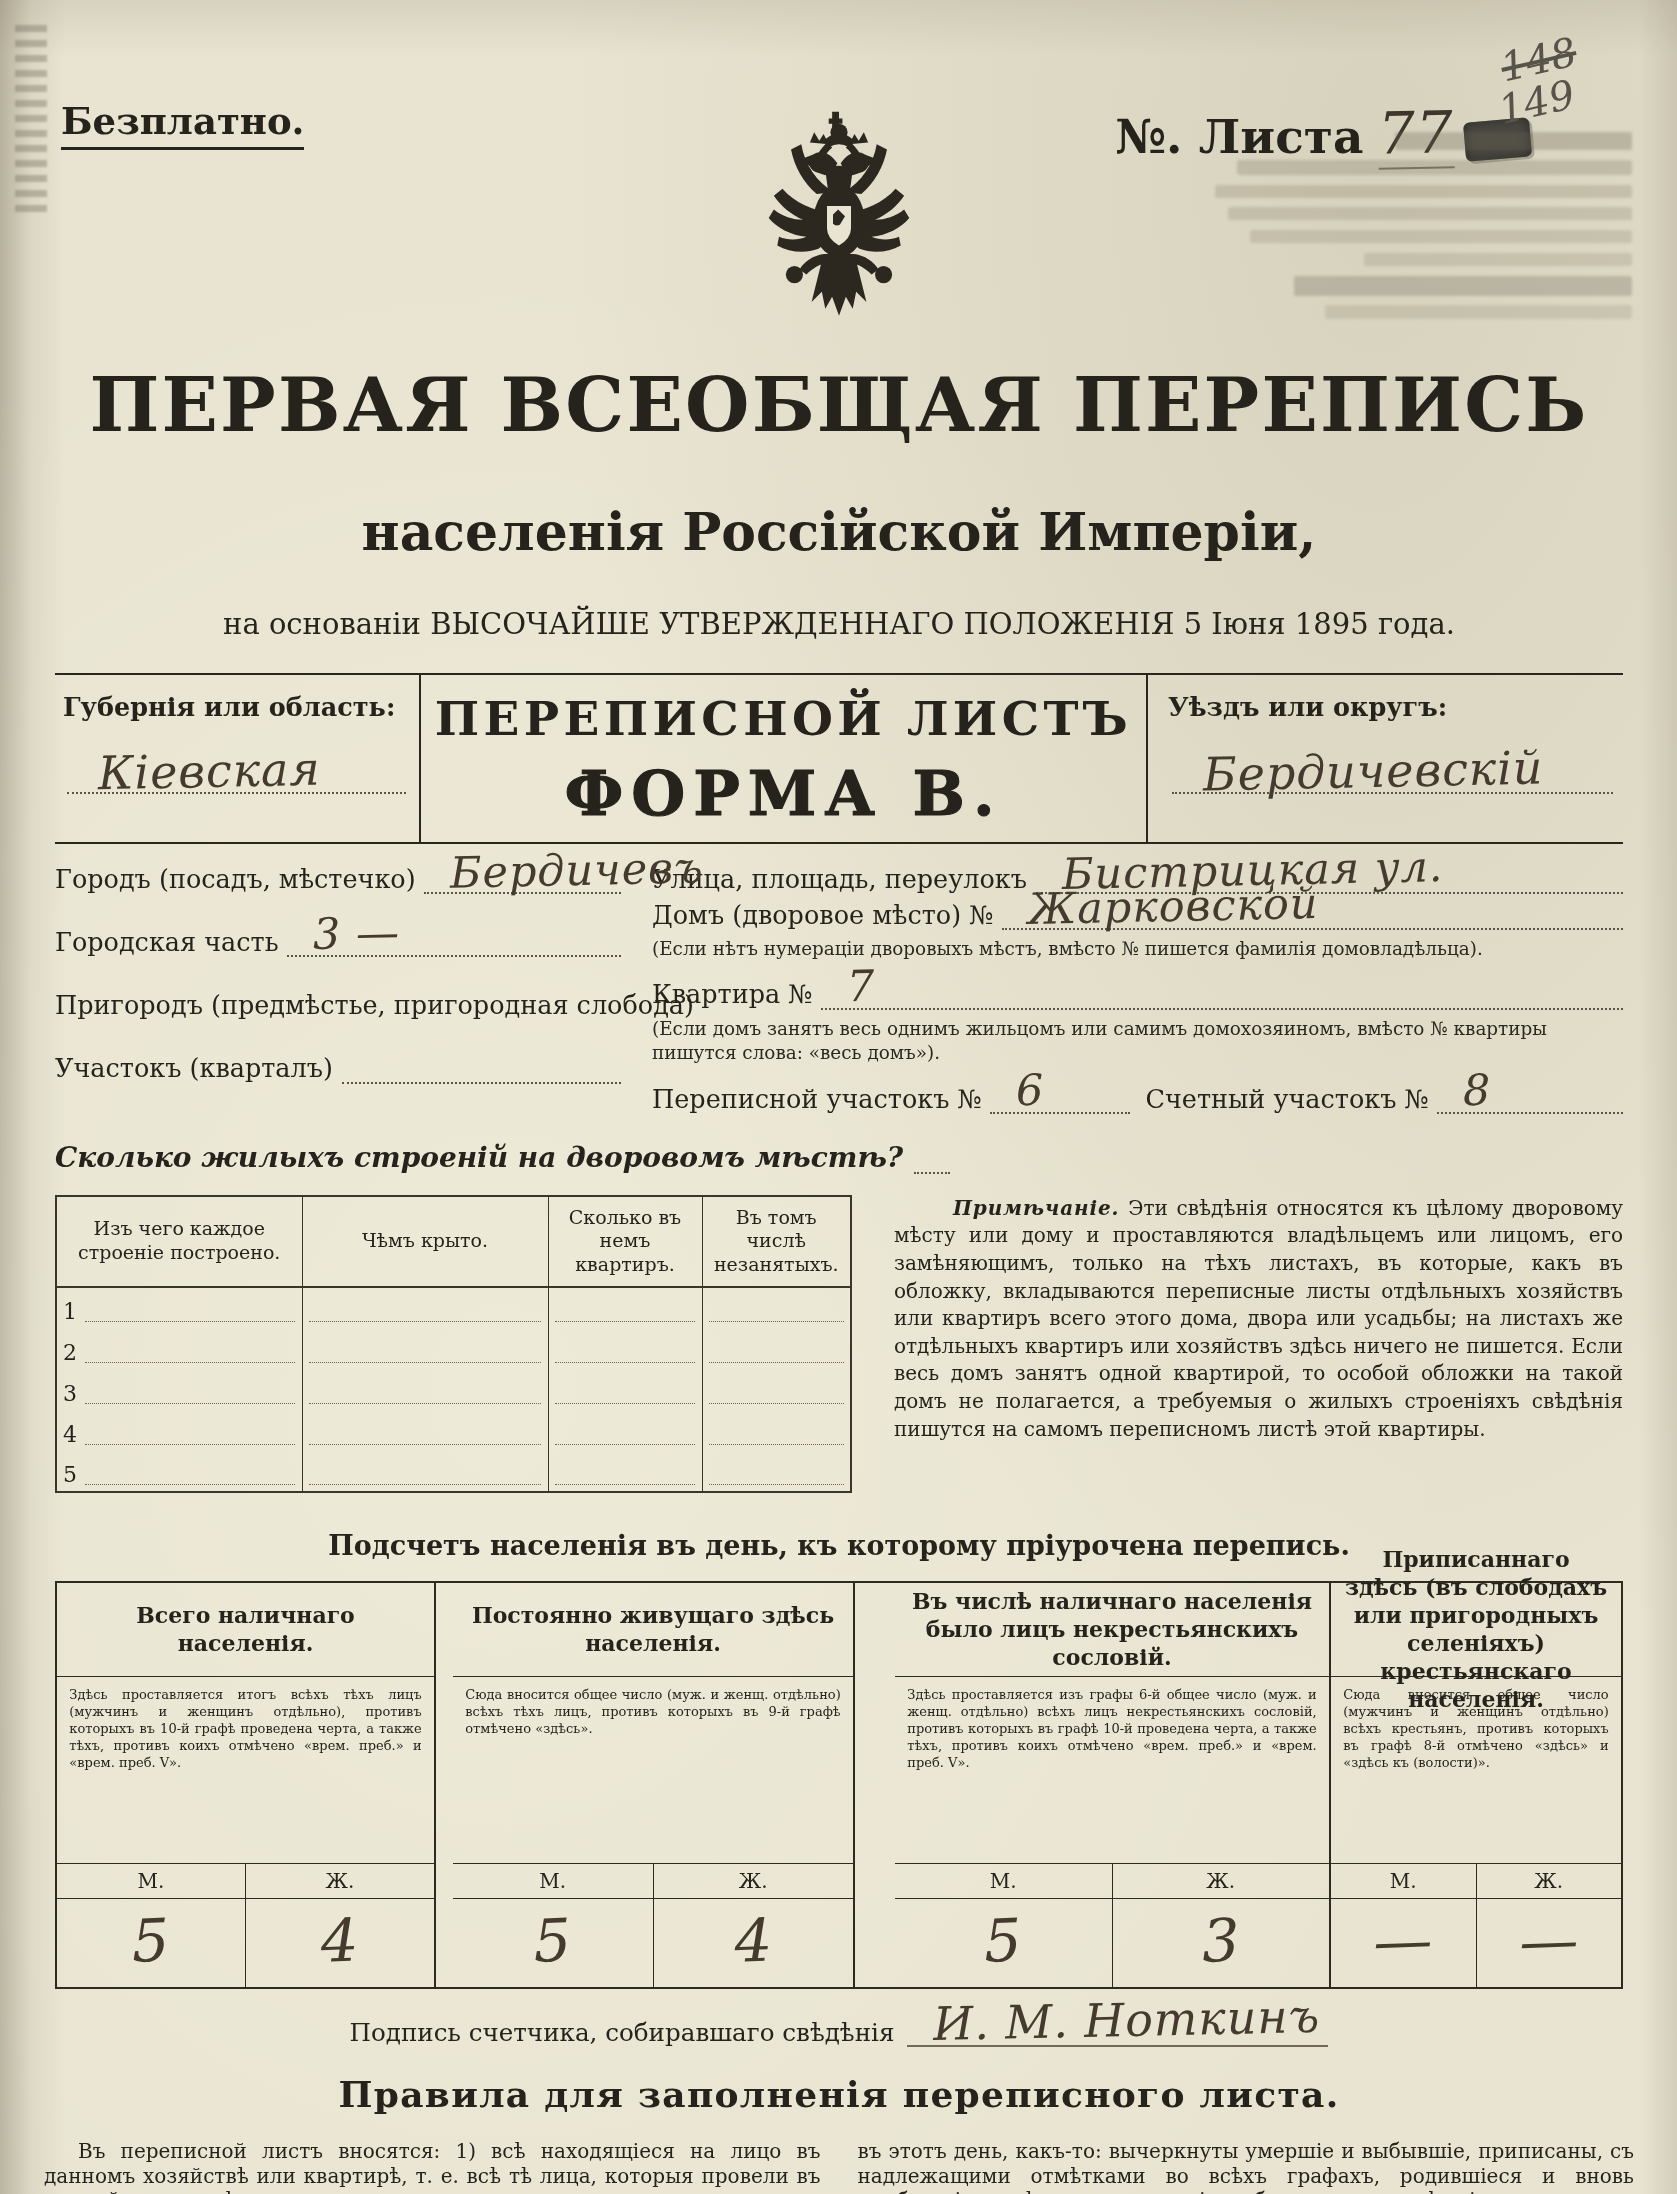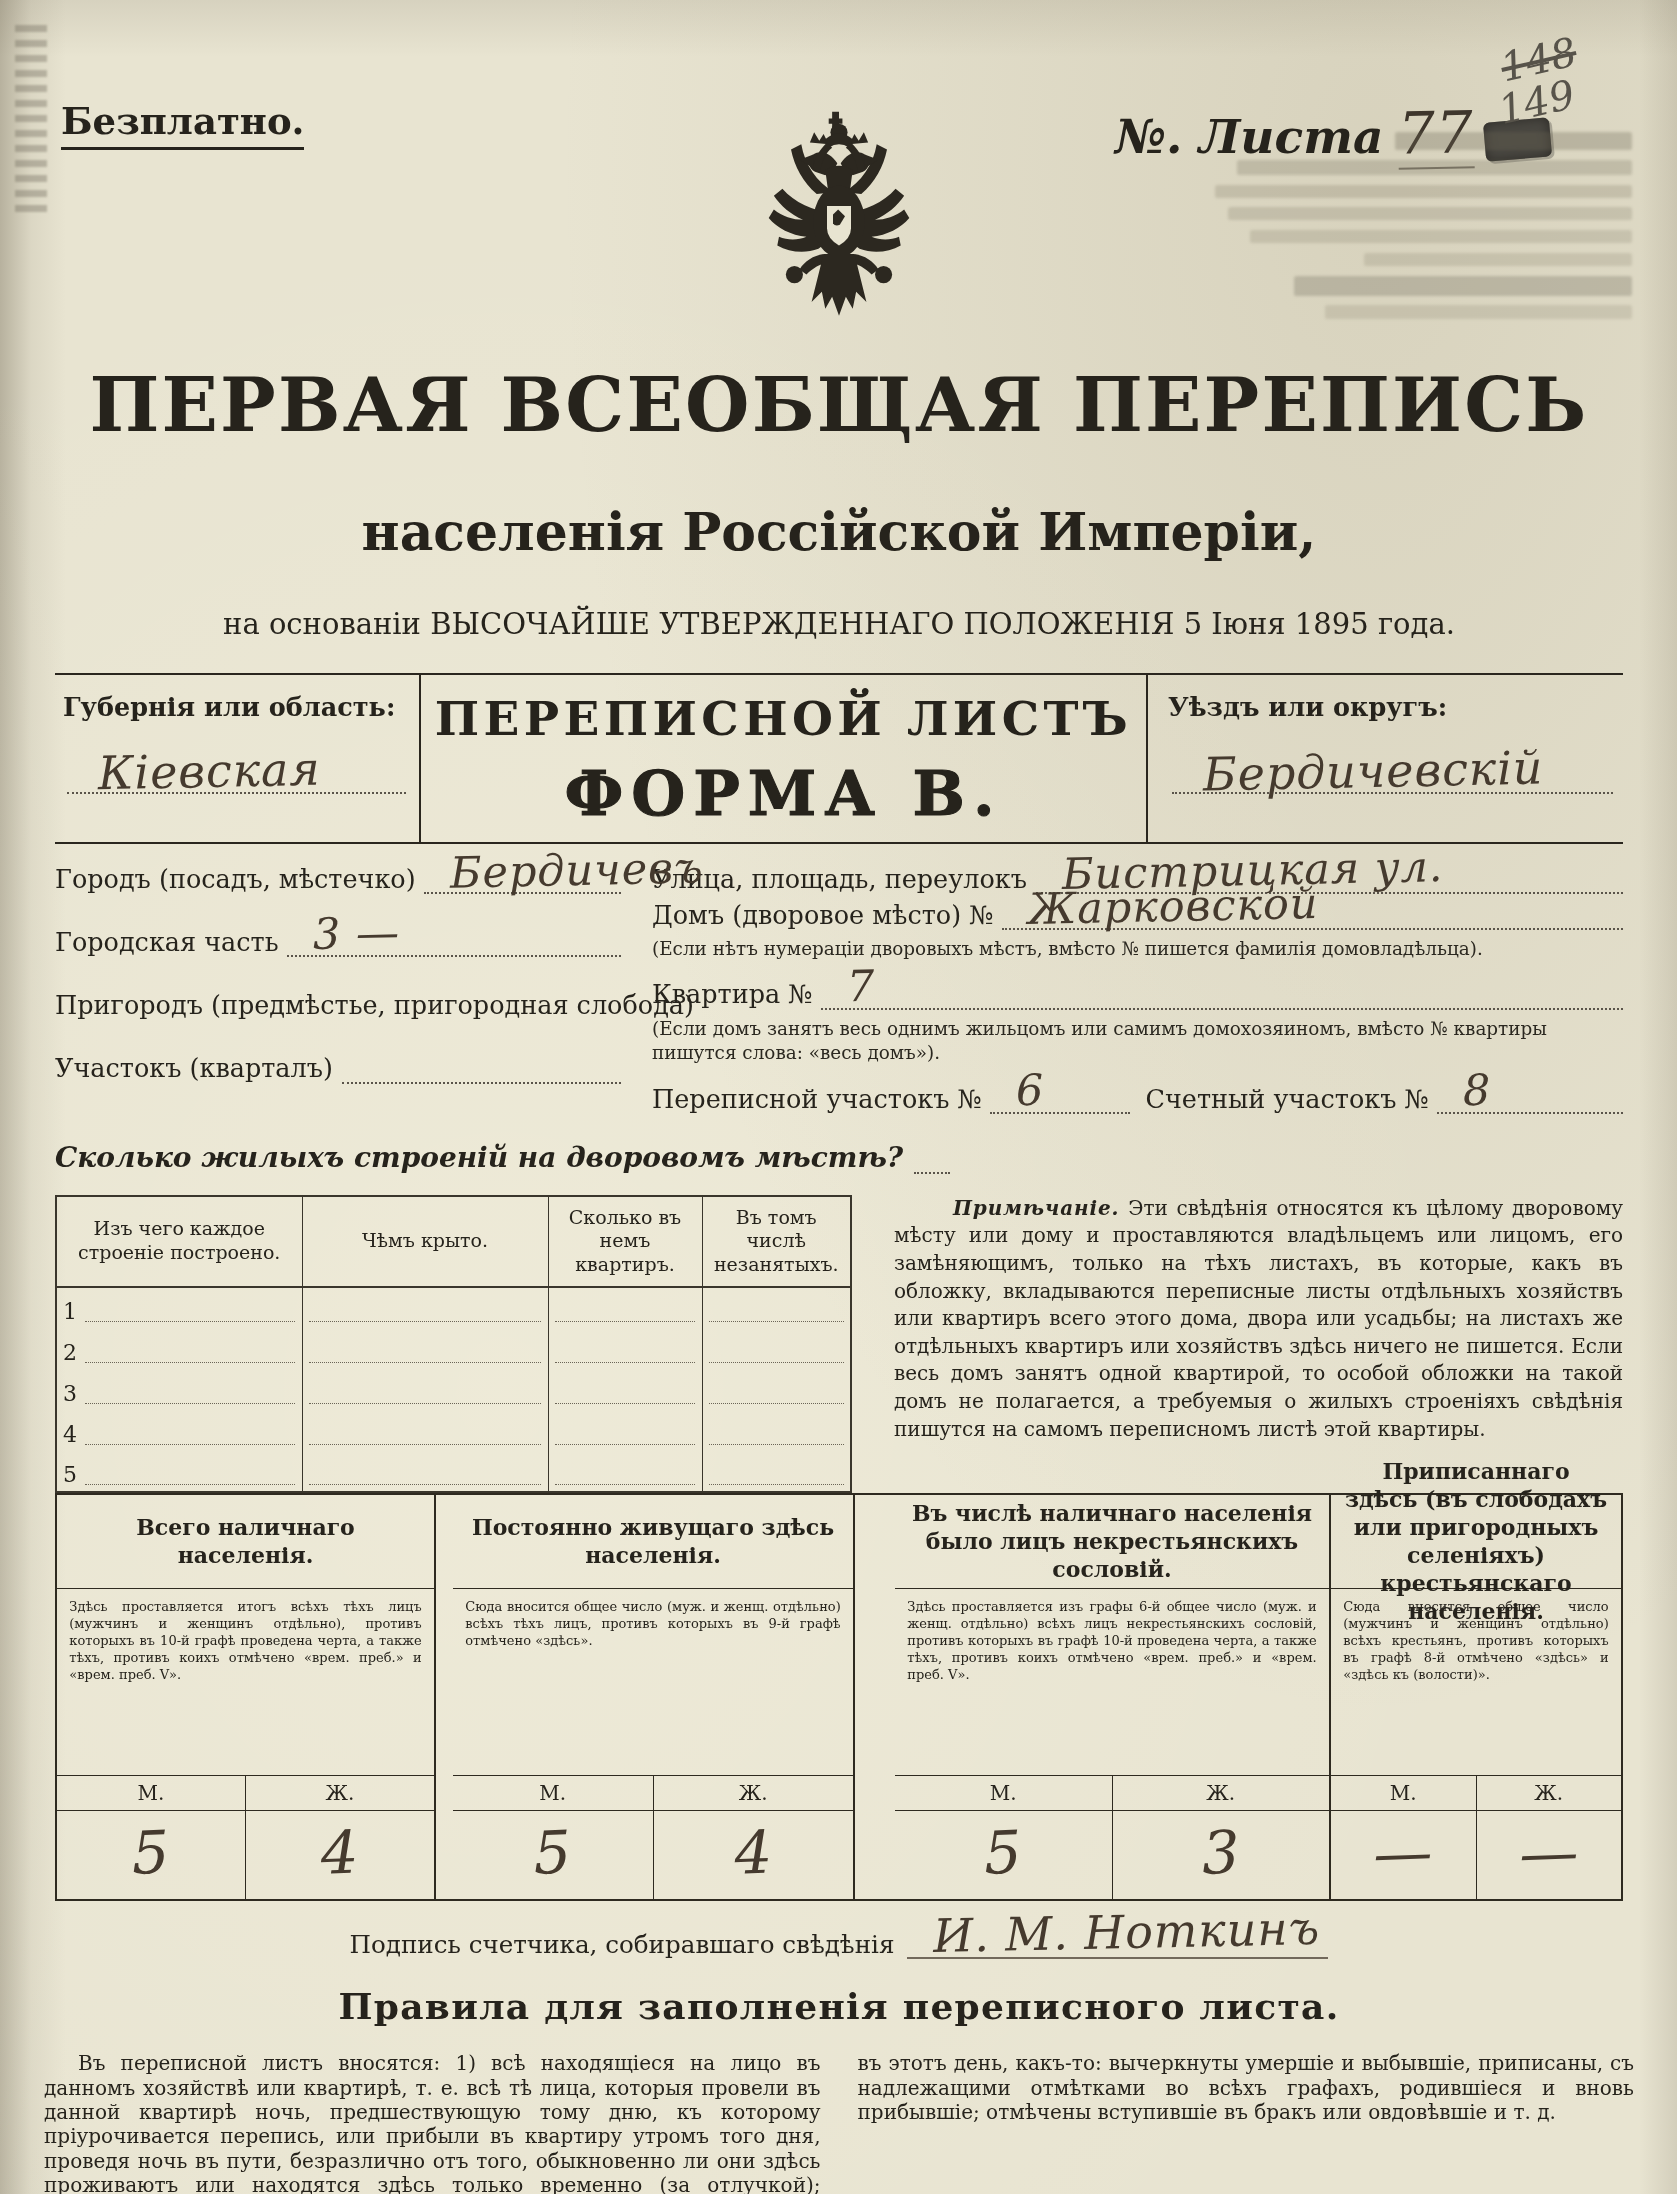--- a/index.html
+++ b/index.html
@@ -31,21 +31,21 @@
 
   
   .top-band{position:relative;height:364px;}
   .free{
     position:absolute;left:61px;top:99px;
     font-size:37px;font-weight:bold;
     border-bottom:3.1px solid #26231c;padding-bottom:3.5px;
   }
   .eagle{position:absolute;left:50%;transform:translateX(-50%);top:110px;}
   .sheetno{position:absolute;left:1115px;top:99px;white-space:nowrap;}
-  .sheetno .lbl{font-size:47px;font-weight:bold;font-style:italic;}
+  .sheetno .lbl{font-size:47px;font-weight:bold;}
   .sheetno .hw{font-size:58px;margin-left:12.3px;color:#3e362c;border-bottom:2.6px solid rgba(62,54,44,.6);}
   .blot{
     display:inline-block;width:66px;height:39px;margin-left:8px;
     background:#4a4842;border-radius:6.1px;
     transform:rotate(-5deg) translateY(6.1px);
     box-shadow:inset 0 0 11.4px #2c2a26, 2.6px 2.6px 0 rgba(74,72,66,.35);
   }
   .corner-nums{
     position:absolute;left:1505px;top:39px;
     transform:rotate(-13deg);
@@ -438,20 +438,21 @@
 
       <div class="b-note">
         <p>
           <span class="note-title">Примѣчаніе.</span>
           <span>Эти свѣдѣнія относятся къ цѣлому дворовому мѣсту или дому и проставляются владѣльцемъ или лицомъ, его замѣняющимъ, только на тѣхъ листахъ, въ которые, какъ въ обложку, вкладываются переписные листы отдѣльныхъ хозяйствъ или квартиръ всего этого дома, двора или усадьбы; на листахъ же отдѣльныхъ квартиръ или хозяйствъ здѣсь ничего не пишется. Если весь домъ занятъ одной квартирой, то особой обложки на такой домъ не полагается, а требуемыя о жилыхъ строеніяхъ свѣдѣнія пишутся на самомъ переписномъ листѣ этой квартиры.</span>
         </p>
       </div>
     </div>
   </div>
 
+  <div class="count-title">Подсчетъ населенія въ день, къ которому пріурочена перепись.</div>
   <div class="count-table">
 
     <div class="cg cg1">
       <div class="cg-head">Всего наличнаго населенія.</div>
       <div class="cg-desc">Здѣсь проставляется итогъ всѣхъ тѣхъ лицъ (мужчинъ и женщинъ отдѣльно), противъ которыхъ въ 10-й графѣ проведена черта, а также тѣхъ, противъ коихъ отмѣчено «врем. преб.» и «врем. преб. V».</div>
       <div class="cg-mf">
         <span>М.</span>
         <span>Ж.</span>
       </div>
       <div class="cg-vals">

